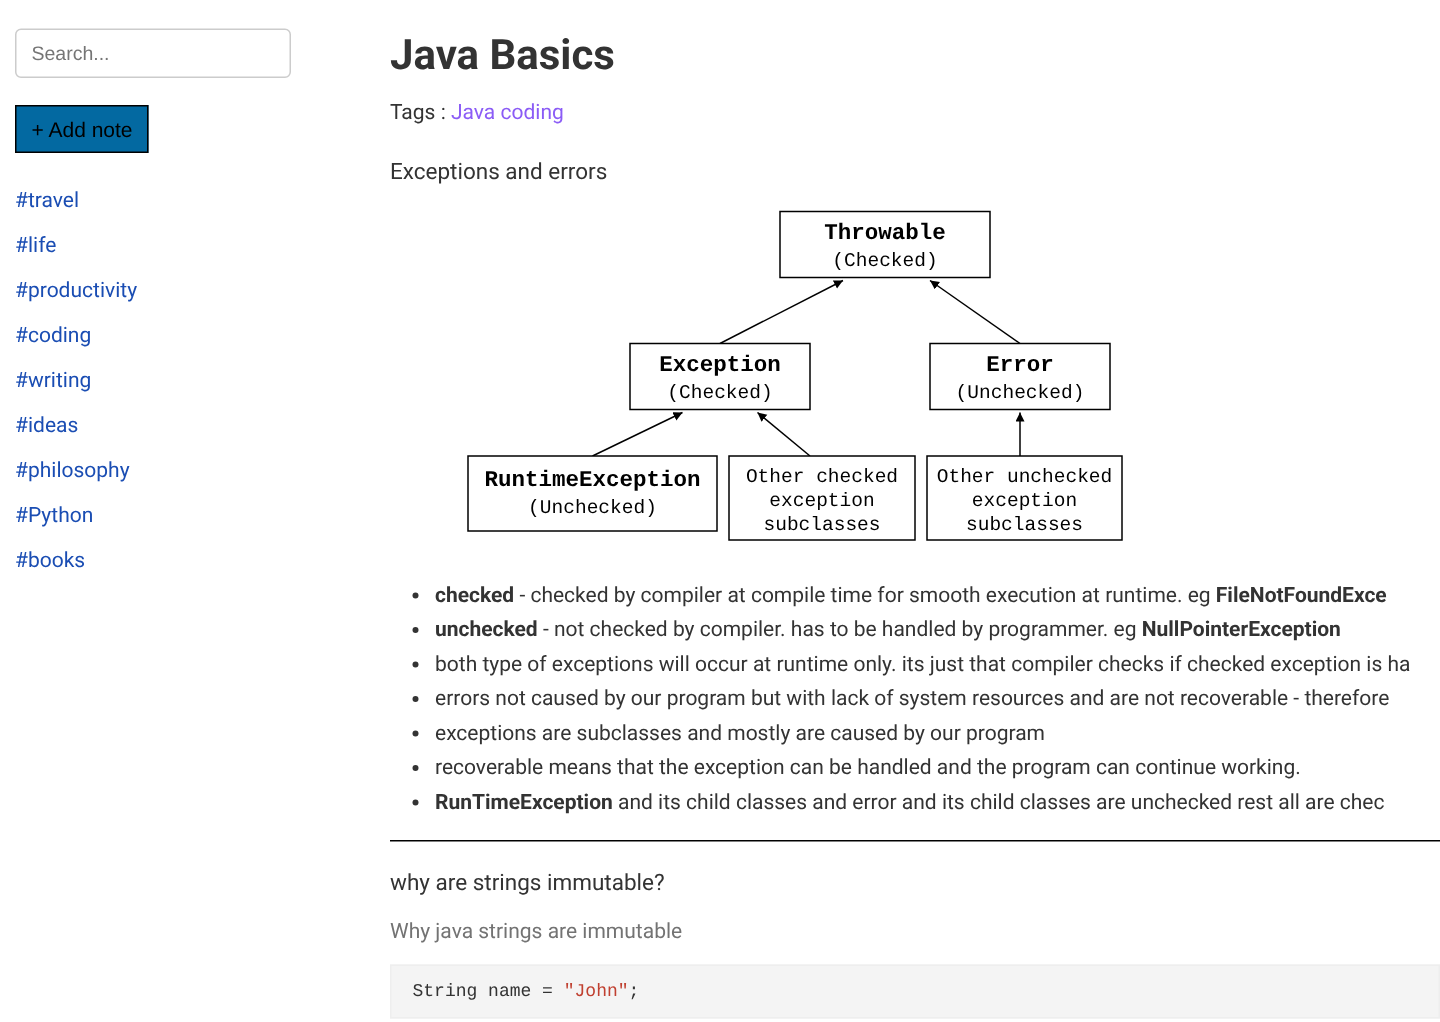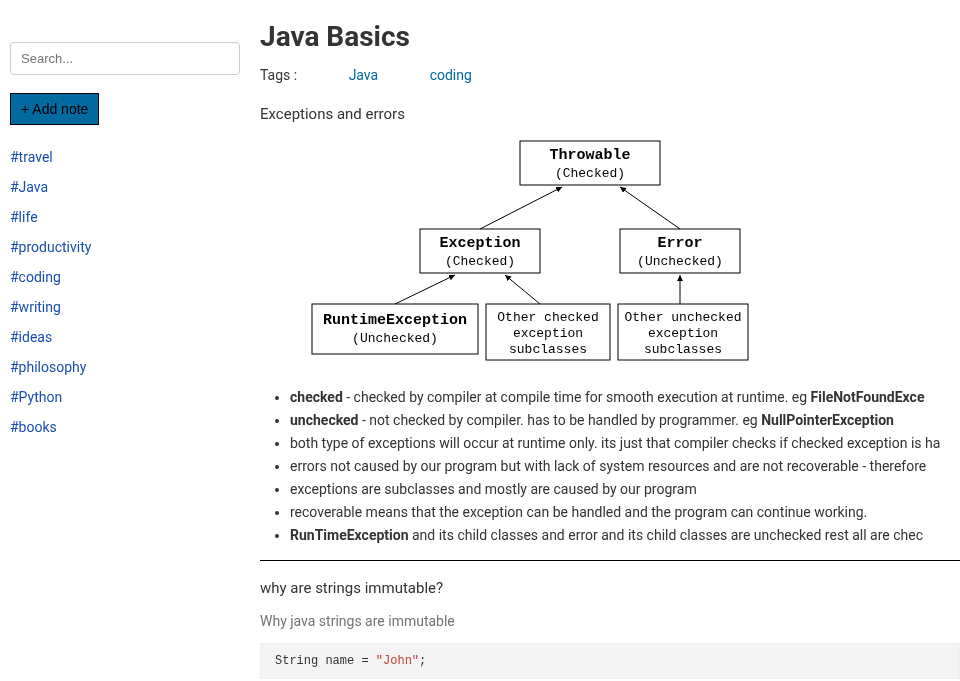--- a/index.html
+++ b/index.html
@@ -9,26 +9,26 @@
       color: #333;
       background: #fff;
       display: flex;
     }
     .sidebar {
       width: 260px;
       padding: 10px;
       flex-shrink: 0;
     }
     .search-box {
-      width: 230px;
+      width: 184px;
       padding: 8px 10px;
       border: 1px solid #ccc;
       border-radius: 4px;
       font-size: 13px;
-      margin: 32px 0 18px 0;
+      margin: 9px 0 18px 0;
     }
     .add-note-btn {
       border: 1px solid #000;
       background: #0369a1;
       padding: 7px 10px;
       font-size: 14px;
       cursor: pointer;
       margin-bottom: 24px;
       display: inline-block;
     }
@@ -47,21 +47,21 @@
     }
     .title {
       font-size: 28px;
       font-weight: 700;
       margin-bottom: 14px;
     }
     .tags-line {
       font-size: 14px;
       margin-bottom: 22px;
     }
-    .tags-line a { color: #0369a1; text-decoration: none; margin-left: 48px; }
+    .tags-line a { color: #8b5cf6; text-decoration: none; }
     .section-head {
       font-weight: 400;
       font-size: 15px;
       margin-bottom: 16px;
     }
     .diagram {
       margin: 10px 0 18px 50px;
     }
     .diagram svg { display: block; }
     .dbox {
@@ -103,21 +103,20 @@
     .code .str { color: #c04030; }
   </style>
 </head>
 <body>
 
 <div class="sidebar">
   <input class="search-box" type="text" placeholder="Search..." style="">
   <button class="add-note-btn">+ Add note</button>
   <ul class="nav-list" id="tag-list">
       <li class="nav-item tag">#travel</li>
-      <li class="nav-item tag">#Java</li>
       <li class="nav-item tag">#life</li>
       <li class="nav-item tag">#productivity</li>
       <li class="nav-item tag">#coding</li>
       <li class="nav-item tag">#writing</li>
       <li class="nav-item tag">#ideas</li>
       <li class="nav-item tag">#philosophy</li>
       <li class="nav-item tag">#Python</li>
       <li class="nav-item tag">#books</li>
     </ul>
 </div>

